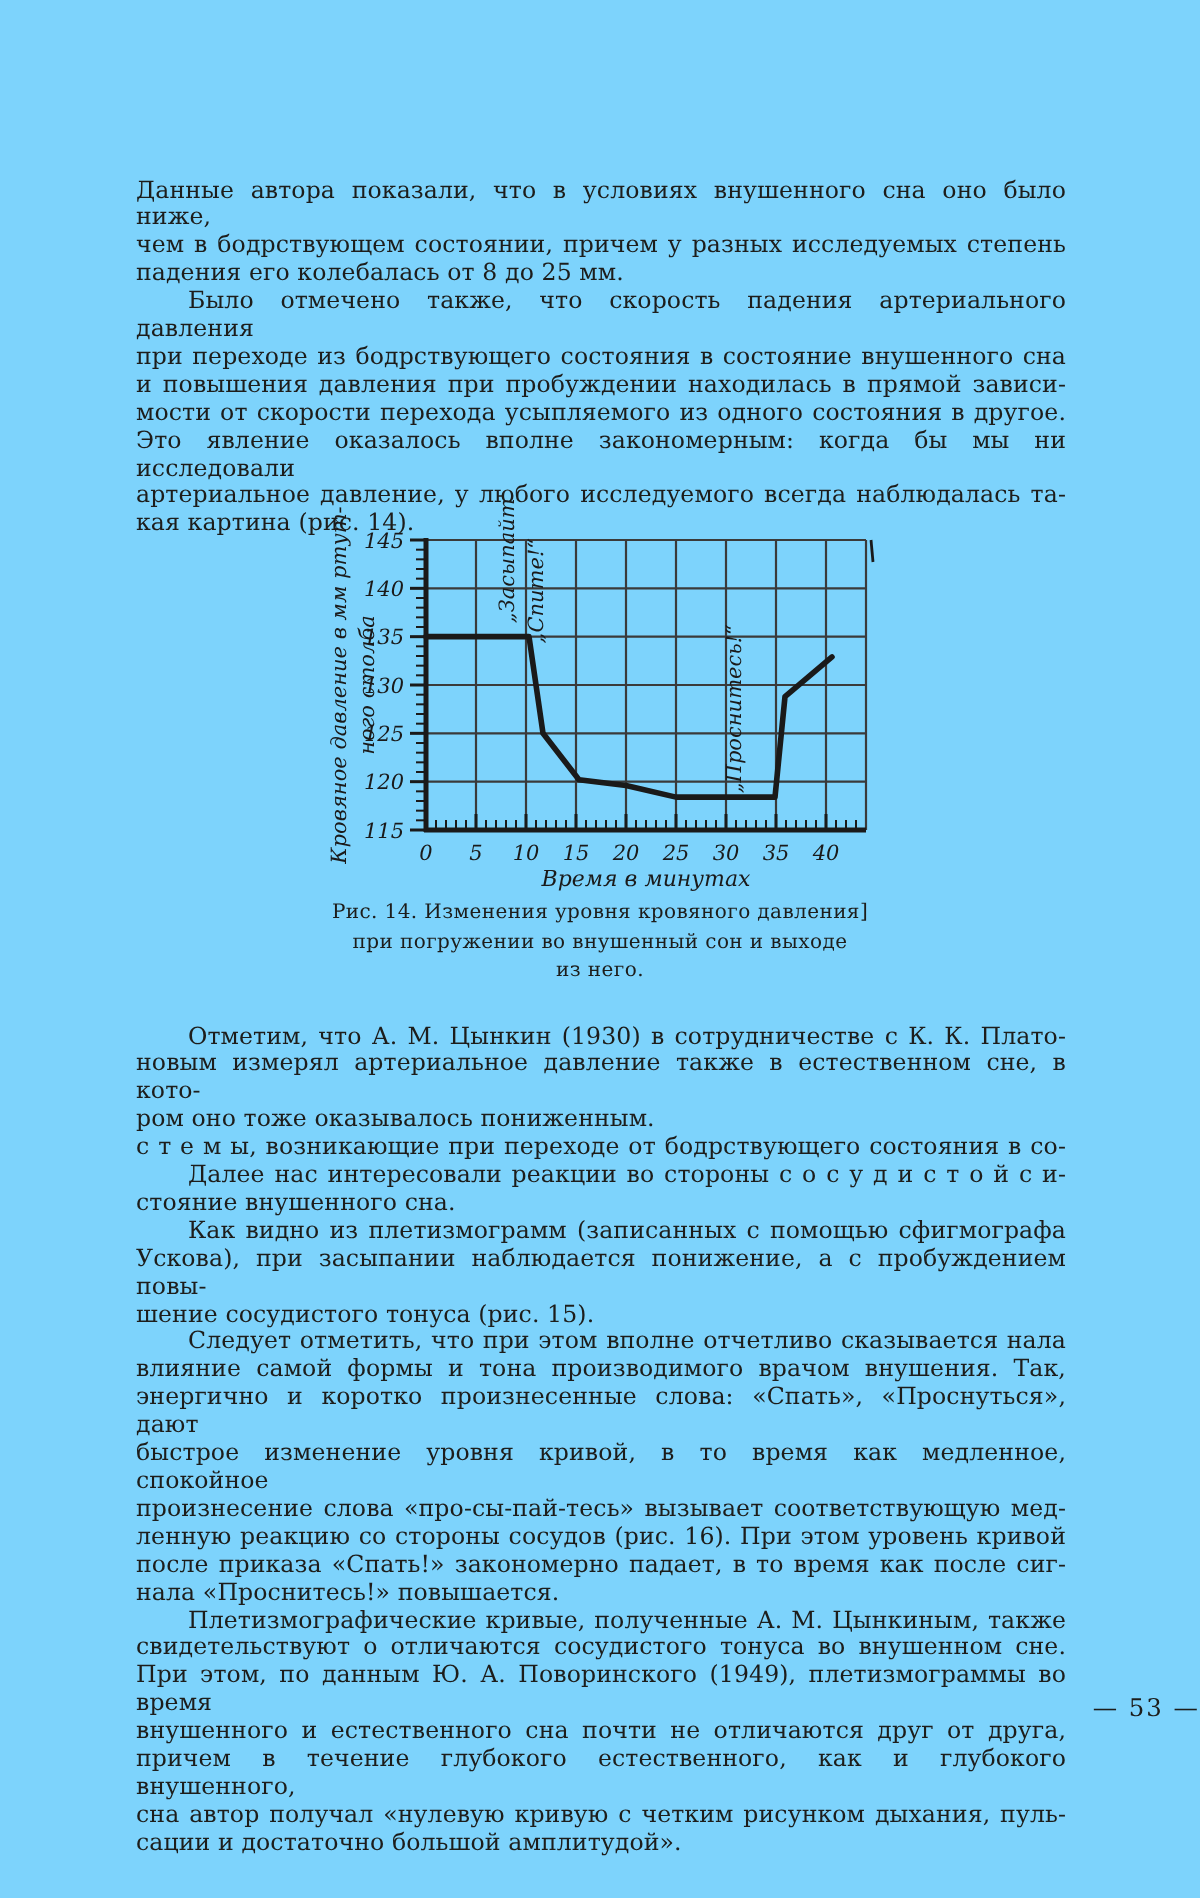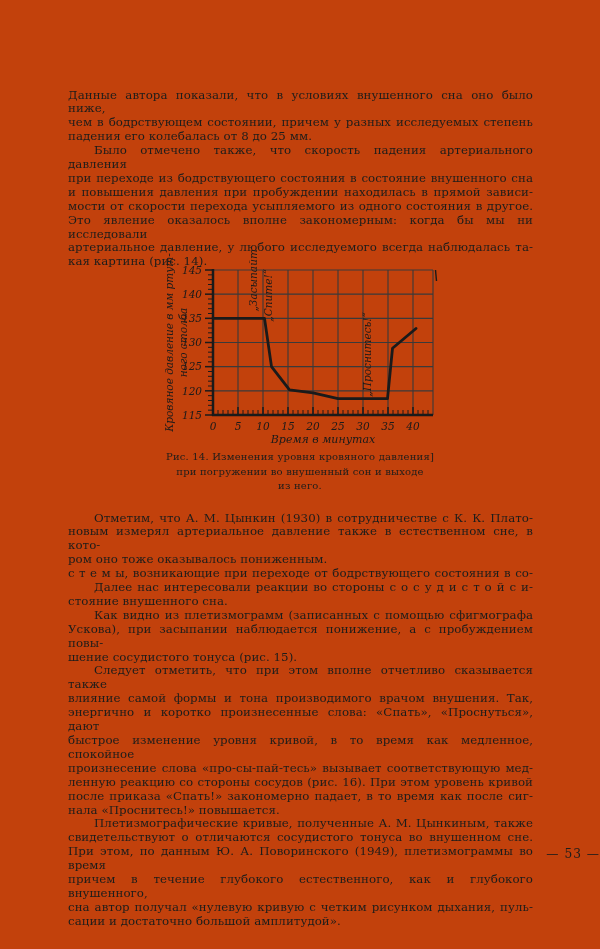--- a/index.html
+++ b/index.html
@@ -1,18 +1,18 @@
 <!DOCTYPE html>
 <html><head>
 <meta charset="utf-8">
 <style>
   html,body{margin:0;padding:0;}
   .page{
     position:relative; width:600px; height:949px; overflow:hidden;
-    background:#c2410c; color:#1d1d1b;
+    background:#7dd3fc; color:#1d1d1b;
     font-family:"DejaVu Serif", serif;
   }
   .textcol{position:absolute; left:68px; width:465px;}
   .ln{
     font-size:11.8px; line-height:13.9px;
     text-align:justify; text-align-last:justify;
     white-space:nowrap; letter-spacing:0.05px;
   }
   .ln{white-space:normal;}
   .ln.last{text-align-last:left;}
@@ -171,30 +171,31 @@
   <div class="textcol" id="colBottom" style="top:511.5px">
       <div class="ln ind">Отметим, что А. М. Цынкин (1930) в сотрудничестве с К. К. Плато-</div>
       <div class="ln">новым измерял артериальное давление также в естественном сне, в кото-</div>
       <div class="ln last">ром оно тоже оказывалось пониженным.</div>
       <div class="ln">с т е м ы, возникающие при переходе от бодрствующего состояния в со-</div>
       <div class="ln ind">Далее нас интересовали реакции во стороны с о с у д и с т о й с и-</div>
       <div class="ln last">стояние внушенного сна.</div>
       <div class="ln ind">Как видно из плетизмограмм (записанных с помощью сфигмографа</div>
       <div class="ln">Ускова), при засыпании наблюдается понижение, а с пробуждением повы-</div>
       <div class="ln last">шение сосудистого тонуса (рис. 15).</div>
-      <div class="ln ind">Следует отметить, что при этом вполне отчетливо сказывается также</div>
+      <div class="ln ind">Следует отметить, что при этом вполне отчетливо сказывается нала</div>
       <div class="ln">влияние самой формы и тона производимого врачом внушения. Так,</div>
       <div class="ln">энергично и коротко произнесенные слова: «Спать», «Проснуться», дают</div>
       <div class="ln">быстрое изменение уровня кривой, в то время как медленное, спокойное</div>
       <div class="ln">произнесение слова «про-сы-пай-тесь» вызывает соответствующую мед-</div>
       <div class="ln">ленную реакцию со стороны сосудов (рис. 16). При этом уровень кривой</div>
       <div class="ln">после приказа «Спать!» закономерно падает, в то время как после сиг-</div>
       <div class="ln last">нала «Проснитесь!» повышается.</div>
       <div class="ln ind">Плетизмографические кривые, полученные А. М. Цынкиным, также</div>
       <div class="ln">свидетельствуют о отличаются сосудистого тонуса во внушенном сне.</div>
       <div class="ln">При этом, по данным Ю. А. Поворинского (1949), плетизмограммы во время</div>
+      <div class="ln">внушенного и естественного сна почти не отличаются друг от друга,</div>
       <div class="ln">причем в течение глубокого естественного, как и глубокого внушенного,</div>
       <div class="ln">сна автор получал «нулевую кривую с четким рисунком дыхания, пуль-</div>
       <div class="ln last">сации и достаточно большой амплитудой».</div>
     </div>
 
   <div class="footer">— 53 —</div>
 </div>
 
 </body></html>

